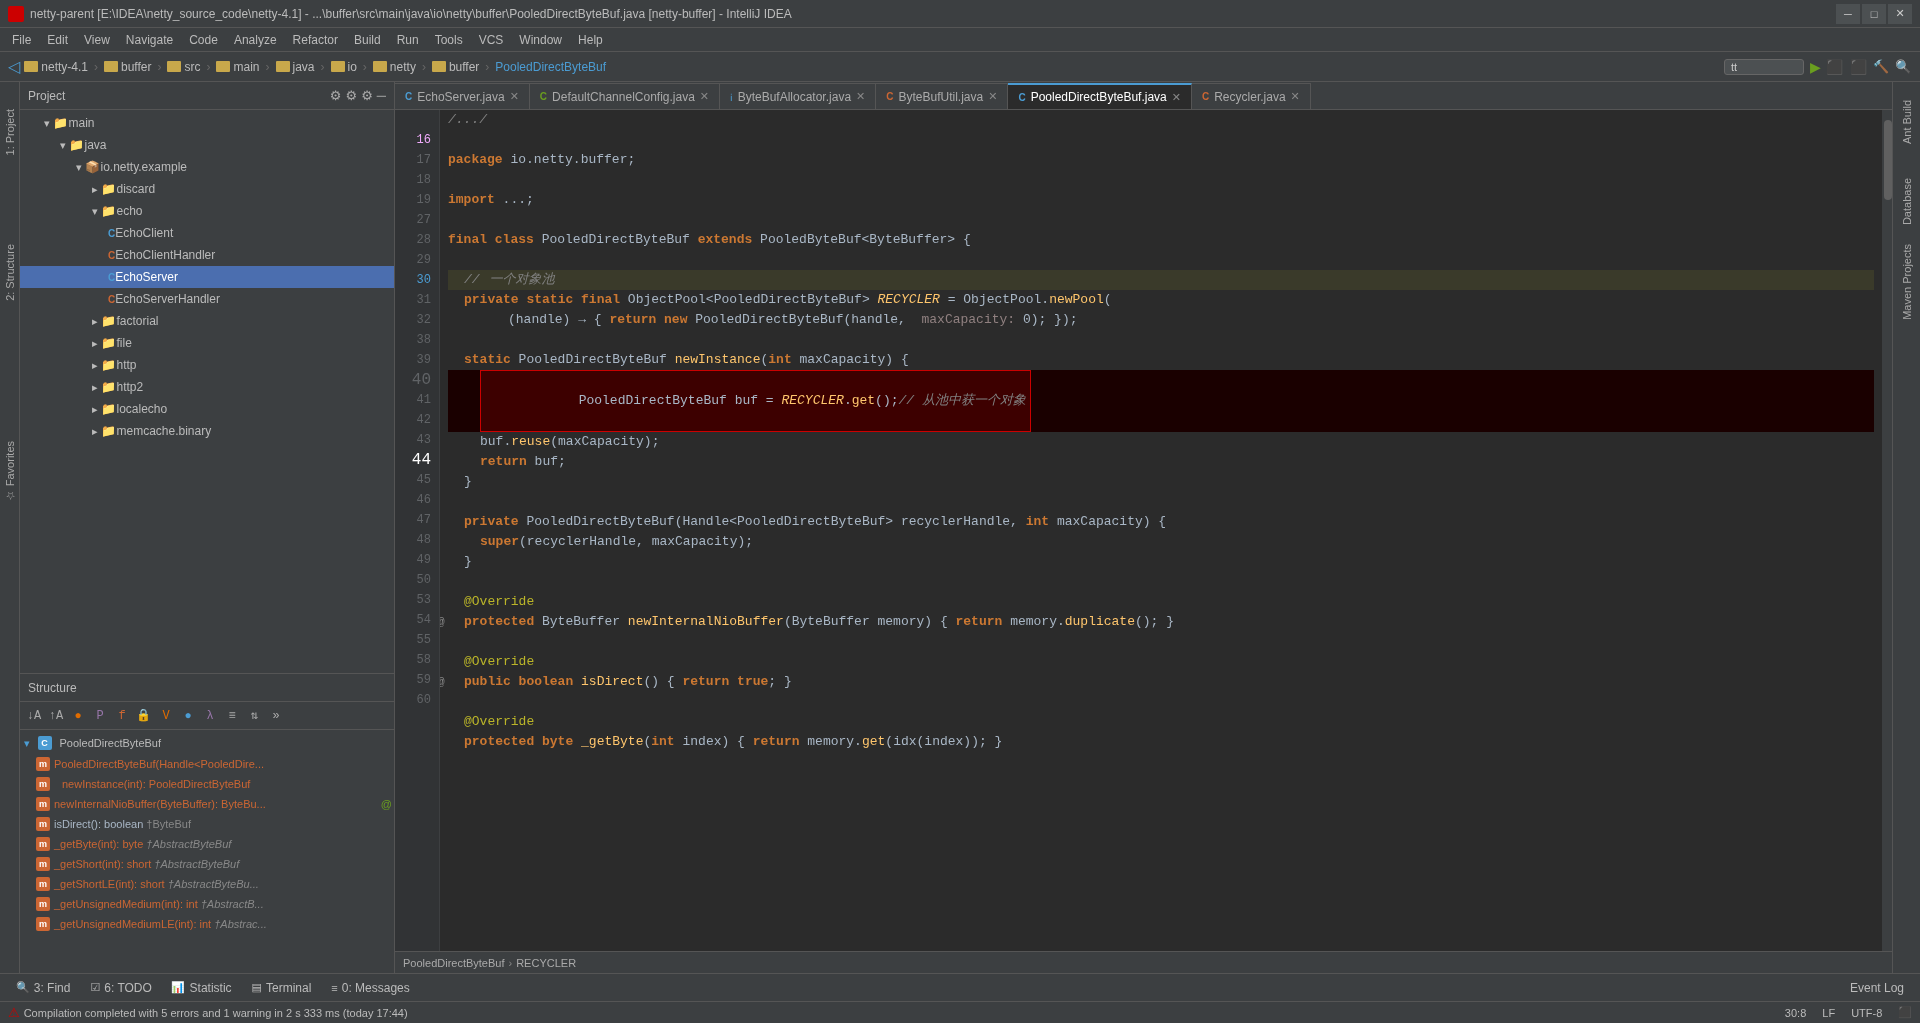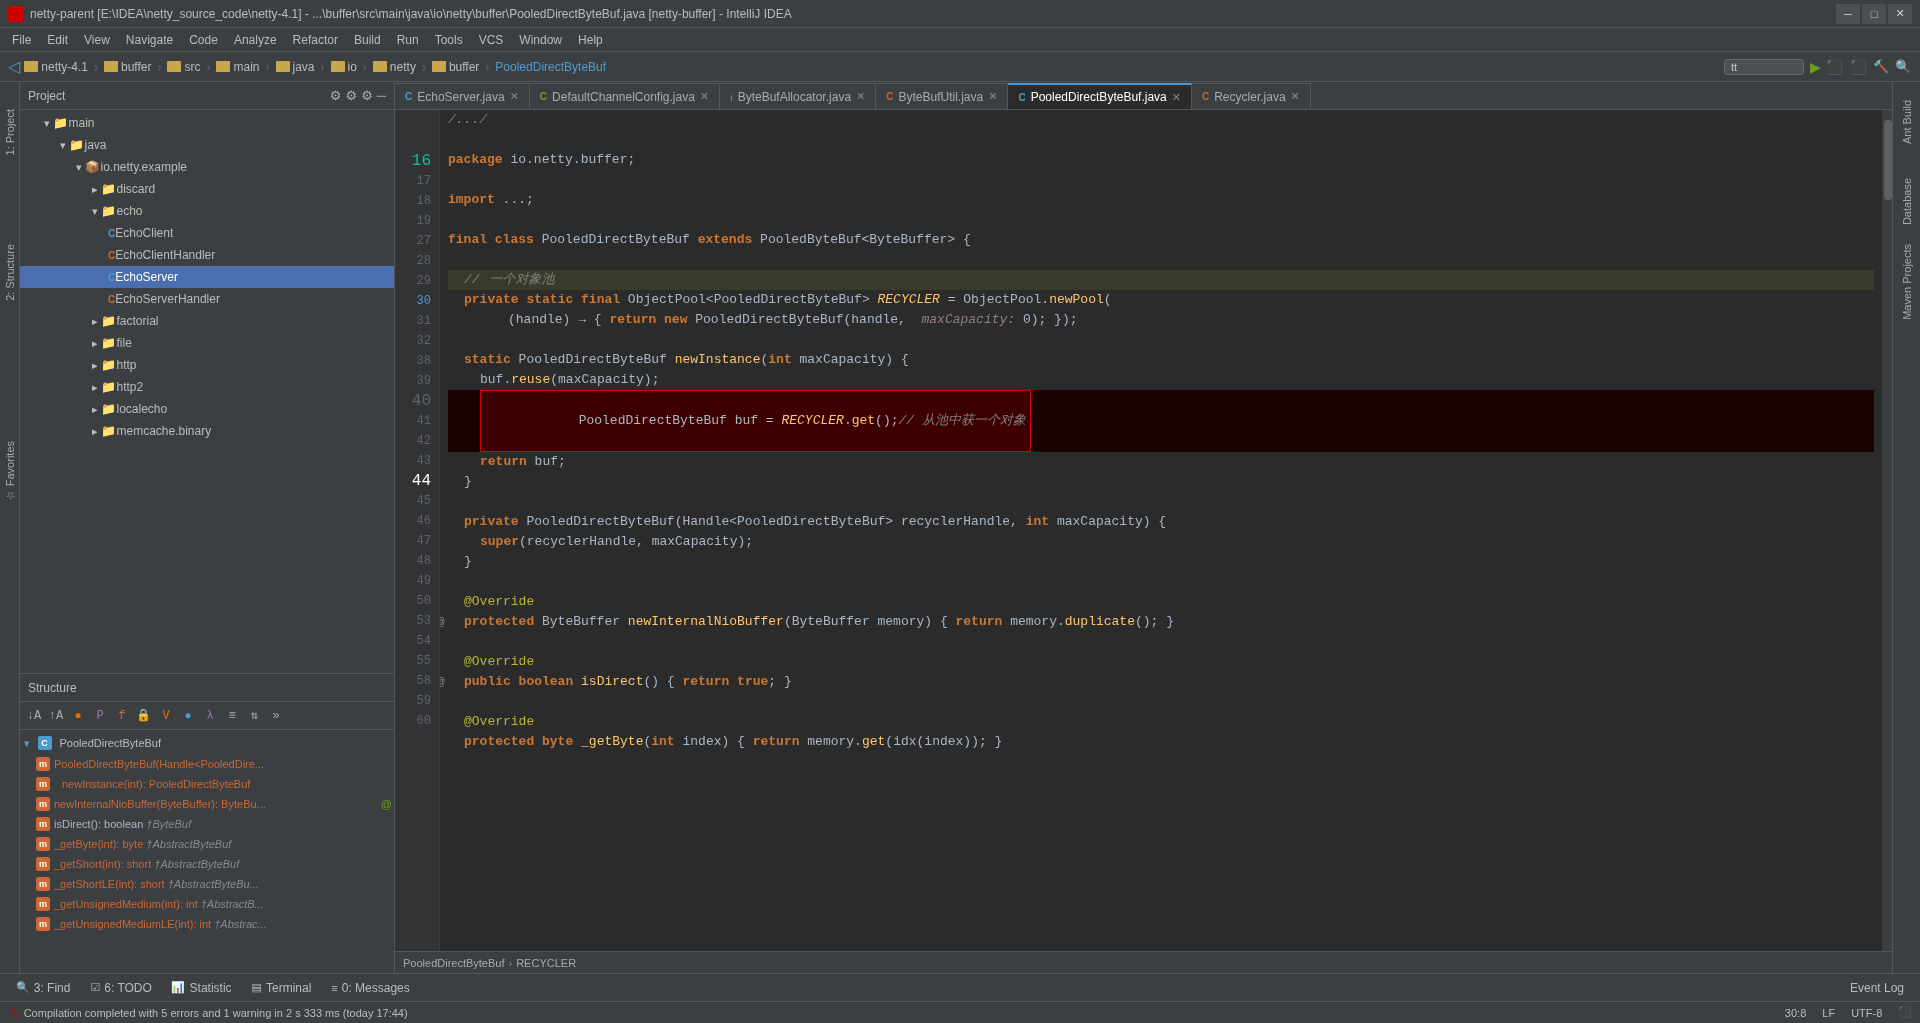--- a/index.html
+++ b/index.html
@@ -334,21 +334,21 @@
           <div class="badge-m">m</div>
           <span style="margin-left:12px;"> newInstance(int): PooledDirectByteBuf</span>
         </div>
         <div class="struct-item struct-method" style="position:relative;">
           <div class="badge-m">m</div>
           <span style="margin-left:4px;"> newInternalNioBuffer(ByteBuffer): ByteBu...</span>
           <span style="position:absolute;right:2px;color:#6a9e1f;font-size:11px;">@</span>
         </div>
         <div class="struct-item struct-field">
           <div class="badge-m">m</div>
-          <span style="margin-left:4px;color:#a9b7c6;"> isDirect(): boolean <span style="font-style:italic;color:#888;">†ByteBuf</span></span>
+          <span style="margin-left:4px;color:#a9b7c6;"> isDirect(): boolean <span style="color:#888;">†ByteBuf</span></span>
         </div>
         <div class="struct-item struct-method">
           <div class="badge-m">m</div>
           <span style="margin-left:4px;"> _getByte(int): byte <span style="font-style:italic;color:#888;">†AbstractByteBuf</span></span>
         </div>
         <div class="struct-item struct-method">
           <div class="badge-m">m</div>
           <span style="margin-left:4px;"> _getShort(int): short <span style="font-style:italic;color:#888;">†AbstractByteBuf</span></span>
         </div>
         <div class="struct-item struct-method">
@@ -398,21 +398,21 @@
       <div class="tab">
         <span class="tab-icon tab-icon-java">C</span>
         <span>Recycler.java</span>
         <span class="tab-close">✕</span>
       </div>
     </div>
 
     <div id="code-editor">
       <div id="line-numbers">
         <div style="height:20px;line-height:20px;padding-top:0;color:#606366;font-size:12px;"> </div>
-        <div style="height:20px;line-height:20px;color:#14b8a6;font-size:16px;margin-top:21px;">16</div>
+        <div style="height:20px;line-height:20px;color:#f0abfc;font-size:12px;">16</div>
         <div style="height:20px;line-height:20px;color:#606366;font-size:12px;">17</div>
         <div style="height:20px;line-height:20px;color:#606366;font-size:12px;">18</div>
         <div style="height:20px;line-height:20px;color:#606366;font-size:12px;">19</div>
         <div style="height:20px;line-height:20px;color:#606366;font-size:12px;">27</div>
         <div style="height:20px;line-height:20px;color:#606366;font-size:12px;">28</div>
         <div style="height:20px;line-height:20px;color:#606366;font-size:12px;">29</div>
         <div style="height:20px;line-height:20px;color:#4b9cd3;font-size:12px;text-align:right;">30</div>
         <div style="height:20px;line-height:20px;color:#606366;font-size:12px;">31</div>
         <div style="height:20px;line-height:20px;color:#606366;font-size:12px;">32</div>
         <div style="height:20px;line-height:20px;color:#606366;font-size:12px;">38</div>
@@ -467,40 +467,40 @@
           <span class="cmt">// </span><span style="border-left:2px solid #a9b7c6;"></span><span class="cmt">一个对象池</span>
         </div>
 
         <div class="code-line">
           <span style="margin-left:16px;"></span>
           <span class="kw">private </span><span class="kw">static </span><span class="kw">final </span><span>ObjectPool&lt;PooledDirectByteBuf&gt; </span><span class="recycler">RECYCLER</span><span> = ObjectPool.</span><span class="method">newPool</span><span>(</span>
         </div>
 
         <div class="code-line">
           <span style="margin-left:60px;"></span>
-          <span>(handle) → { </span><span class="kw">return new </span><span>PooledDirectByteBuf(handle, </span><span style="color:#908080;font-style:italic;"> maxCapacity:</span><span> 0); });</span>
+          <span>(handle) → { </span><span class="kw">return new </span><span>PooledDirectByteBuf(handle, </span><span style="color:#908080;"> maxCapacity:</span><span> 0); });</span>
         </div>
 
         <div class="code-line">&nbsp;</div>
 
         <div class="code-line">
           <span style="margin-left:16px;"></span>
           <span class="kw">static </span><span>PooledDirectByteBuf </span><span class="method">newInstance</span><span>(</span><span class="kw">int </span><span>maxCapacity) {</span>
-        </div>
-
-        <div class="code-line">
-          <span style="margin-left:32px;"></span>
-          <span>buf.</span><span class="method">reuse</span><span>(maxCapacity);</span>
         </div>
 
         <div class="code-line" style="background:#1a0000;">
           <span style="margin-left:32px;"></span>
           <span style="display:inline-block;border:1px solid #cc0000;background:#3d0000;padding:0 4px;">
             <span>PooledDirectByteBuf buf = </span><span class="recycler">RECYCLER</span><span>.</span><span class="method">get</span><span>();</span><span class="cmt">// 从池中获一个对象</span>
           </span>
+        </div>
+
+        <div class="code-line">
+          <span style="margin-left:32px;"></span>
+          <span>buf.</span><span class="method">reuse</span><span>(maxCapacity);</span>
         </div>
 
         <div class="code-line">
           <span style="margin-left:32px;"></span>
           <span class="kw">return </span><span>buf;</span>
         </div>
 
         <div class="code-line">
           <span style="margin-left:16px;"></span>
           <span>}</span>

